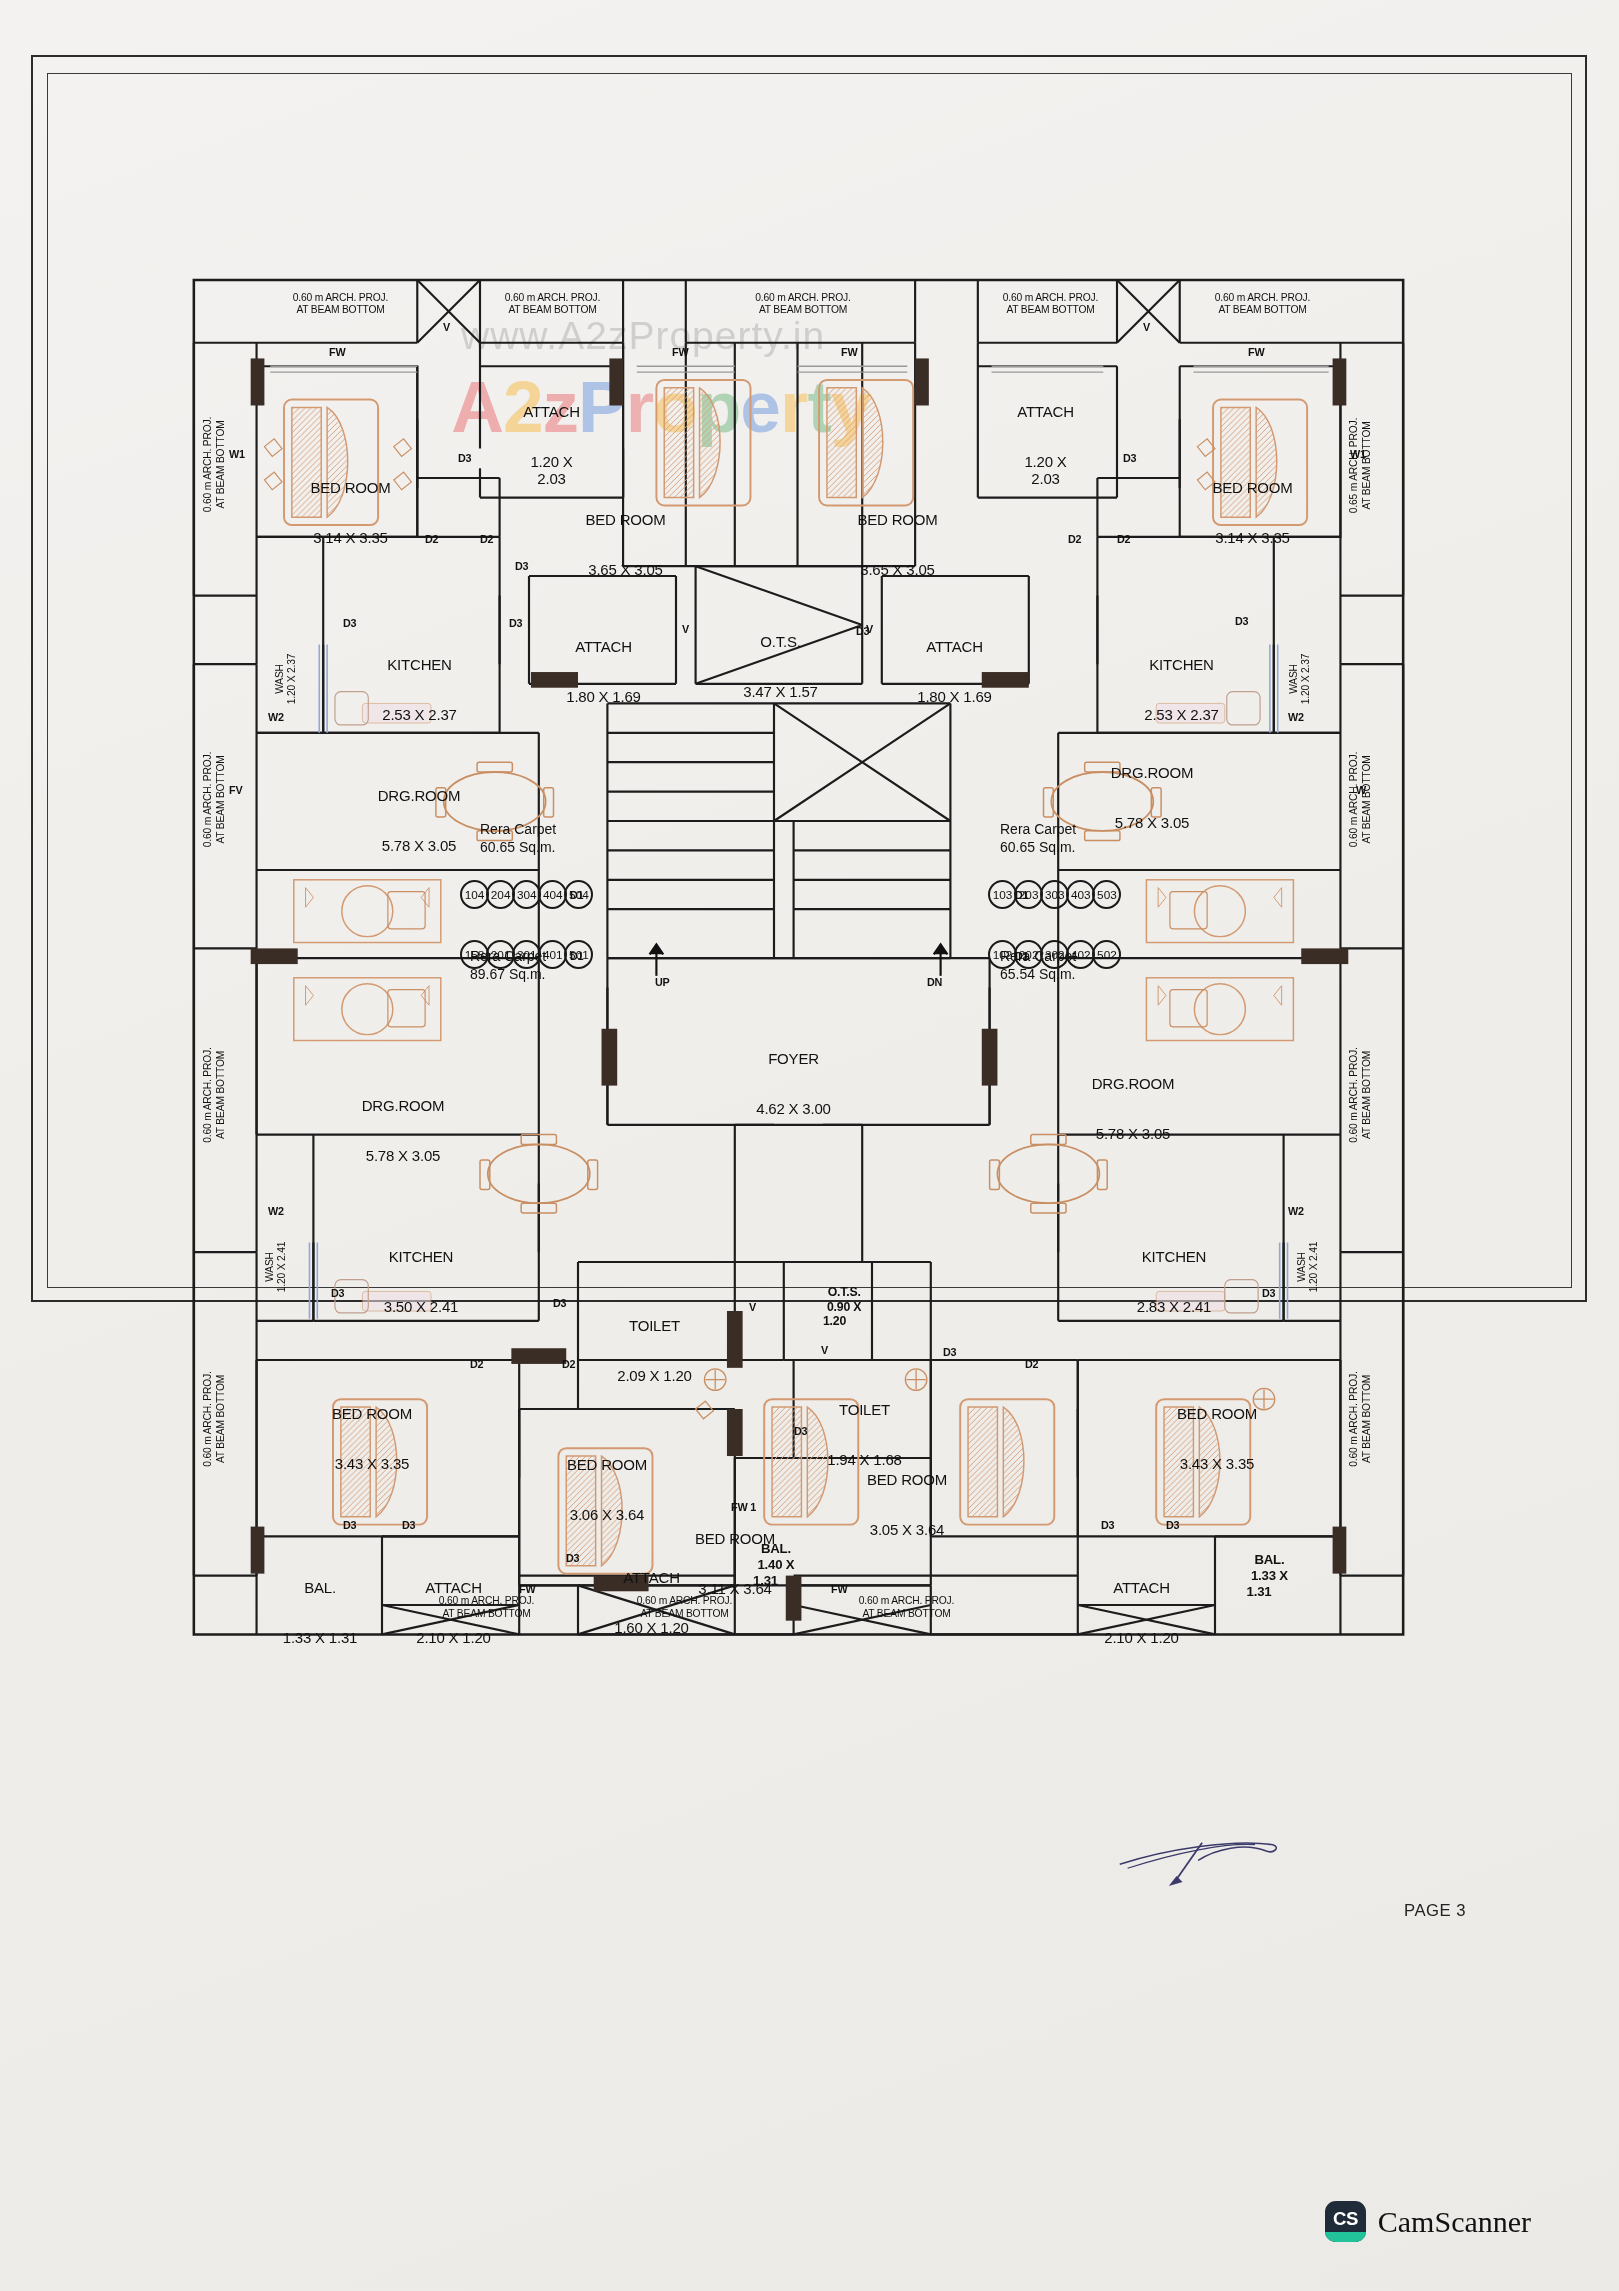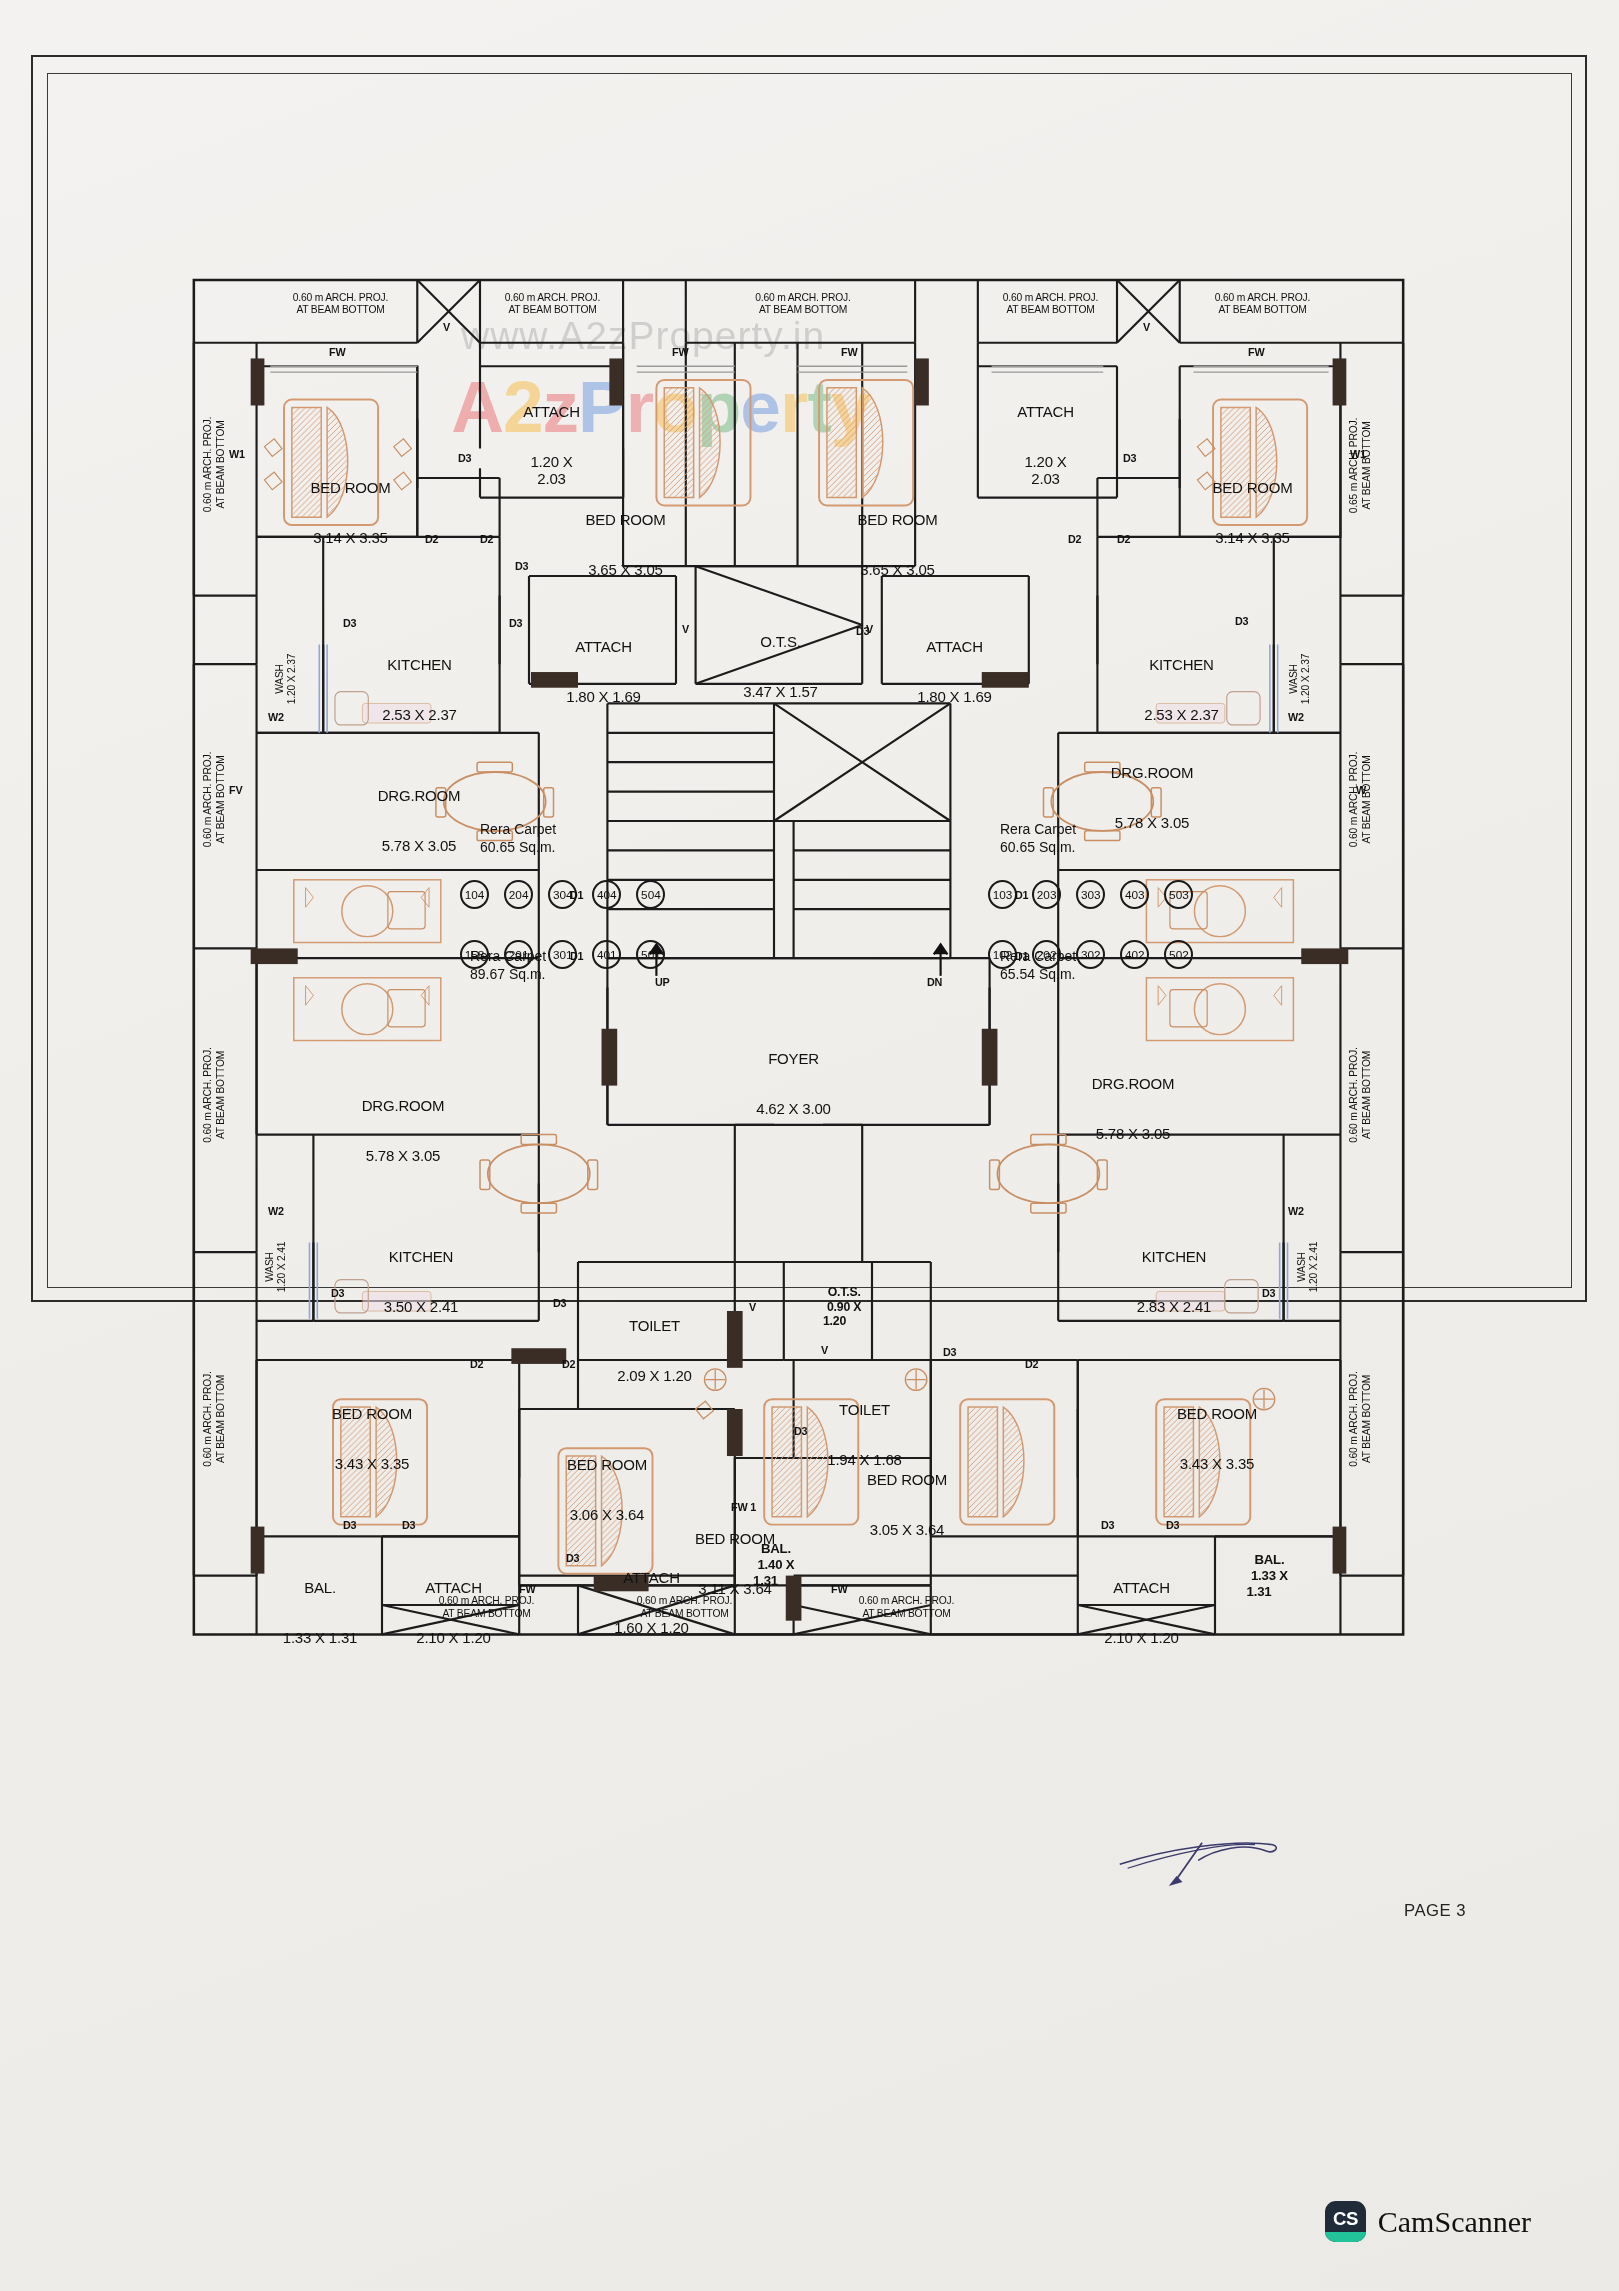--- a/index.html
+++ b/index.html
@@ -41,21 +41,21 @@
     letter-spacing:-0.2px;
   }
   .lbl.room{ font-size:15px; font-weight:400; }
   .lbl.room b{ font-weight:400; display:block; }
   .lbl.tiny{ font-size:10.3px; }
   .lbl.dm{ font-size:10.8px; font-weight:600; }
   .lbl.arch{ font-size:10.3px; line-height:1.25; }
   .rot90{ transform:rotate(-90deg); transform-origin:left top; }
 
   
-  .unit-row{ position:absolute; display:flex;gap:18px; }
+  .unit-row{ position:absolute; display:flex; }
   .unit{
     width:29px;height:29px;border:2px solid #1a1a1a;border-radius:50%;
     display:flex;align-items:center;justify-content:center;
     font-size:11.8px; color:#111; background:transparent; margin-right:-2.9px;
     font-family:"Liberation Sans", sans-serif;
   }
   
   .carpet{ position:absolute; font-size:14px; color:#111; line-height:1.25; }
 
   

